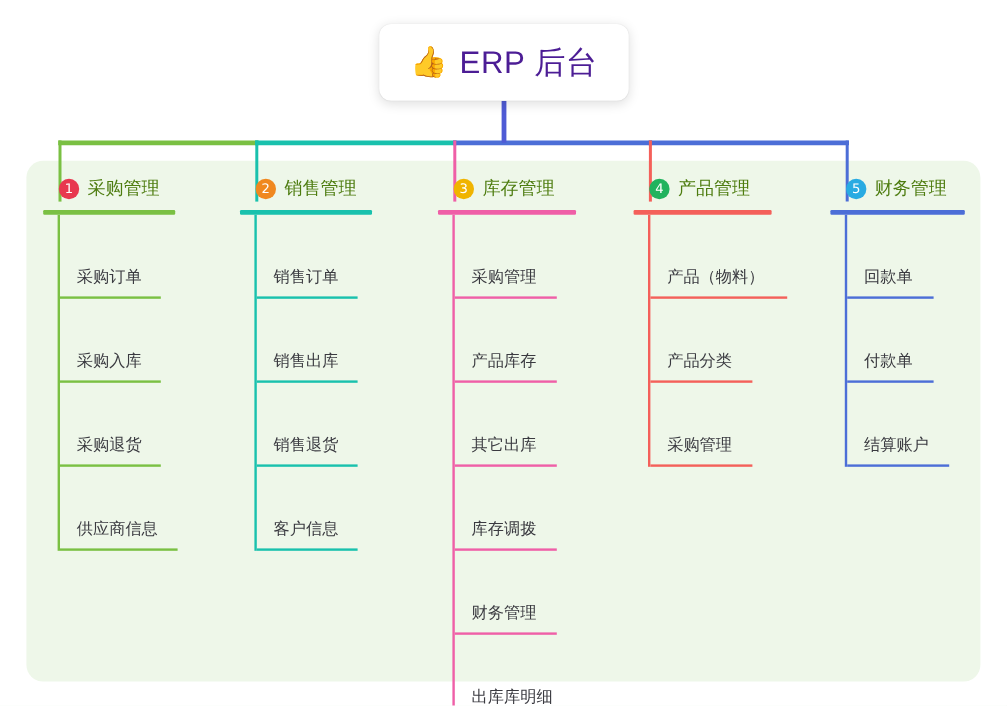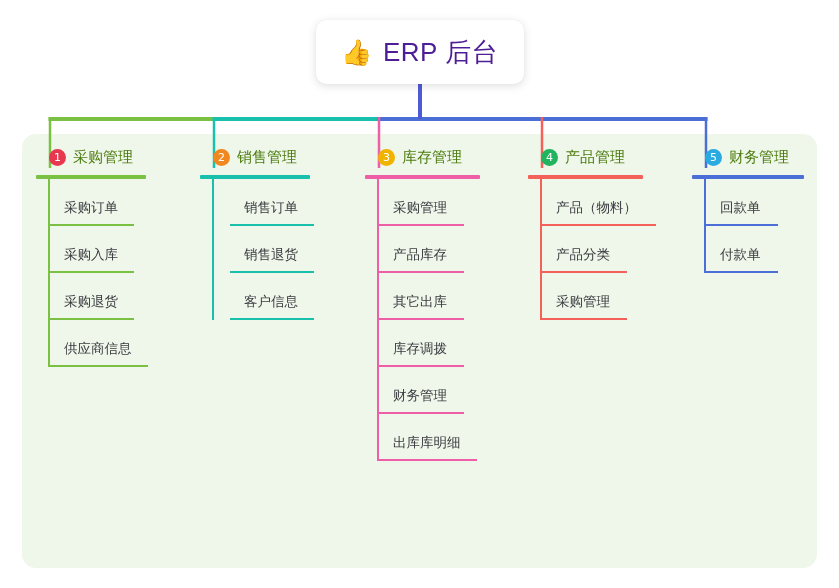--- a/index.html
+++ b/index.html
@@ -101,21 +101,21 @@
     margin-top: 6px;
   }
   .branch {
     position: relative;
     margin-left: 12px;
     border-left-style: solid;
     border-left-width: 2px;
   }
   .leaf {
     position: relative;
-    height: 47px;
+    height: 70px;
   }
   .leaf-label {
     position: absolute;
     left: 14px;
     bottom: 9px;
     font-size: 13.5px;
     color: #3a3a40;
     white-space: nowrap;
   }
   .leaf-rule {
@@ -173,23 +173,27 @@
           <div class="leaf-rule" style="background: rgb(122, 192, 67); width: 98px;"></div>
         </div>
       </div>
     </div>
     <div class="column" style="left: 200px;">
       <div class="col-head">
         <span class="badge" style="background: rgb(240, 136, 31);">2</span>
         <span class="col-title">销售管理</span>
       </div>
       <div class="head-rule" style="background: rgb(25, 193, 173); width: 110px;"></div>
-      <div class="branch" style="border-left-color: rgb(25, 193, 173); padding-left: 16px;">
+      <div class="branch" style="border-left-color: rgb(25, 193, 173);">
         <div class="leaf">
           <span class="leaf-label">销售订单</span>
+          <div class="leaf-rule" style="background: rgb(25, 193, 173); width: 84px;"></div>
+        </div>
+        <div class="leaf">
+          <span class="leaf-label">销售出库</span>
           <div class="leaf-rule" style="background: rgb(25, 193, 173); width: 84px;"></div>
         </div>
         <div class="leaf">
           <span class="leaf-label">销售退货</span>
           <div class="leaf-rule" style="background: rgb(25, 193, 173); width: 84px;"></div>
         </div>
         <div class="leaf">
           <span class="leaf-label">客户信息</span>
           <div class="leaf-rule" style="background: rgb(25, 193, 173); width: 84px;"></div>
         </div>
@@ -257,15 +261,19 @@
       <div class="head-rule" style="background: rgb(76, 110, 215); width: 112px;"></div>
       <div class="branch" style="border-left-color: rgb(76, 110, 215); text-decoration: underline;">
         <div class="leaf">
           <span class="leaf-label">回款单</span>
           <div class="leaf-rule" style="background: rgb(76, 110, 215); width: 72px;"></div>
         </div>
         <div class="leaf">
           <span class="leaf-label">付款单</span>
           <div class="leaf-rule" style="background: rgb(76, 110, 215); width: 72px;"></div>
         </div>
+        <div class="leaf">
+          <span class="leaf-label">结算账户</span>
+          <div class="leaf-rule" style="background: rgb(76, 110, 215); width: 85px;"></div>
+        </div>
       </div>
     </div>
   </div>
 
 </body></html>

